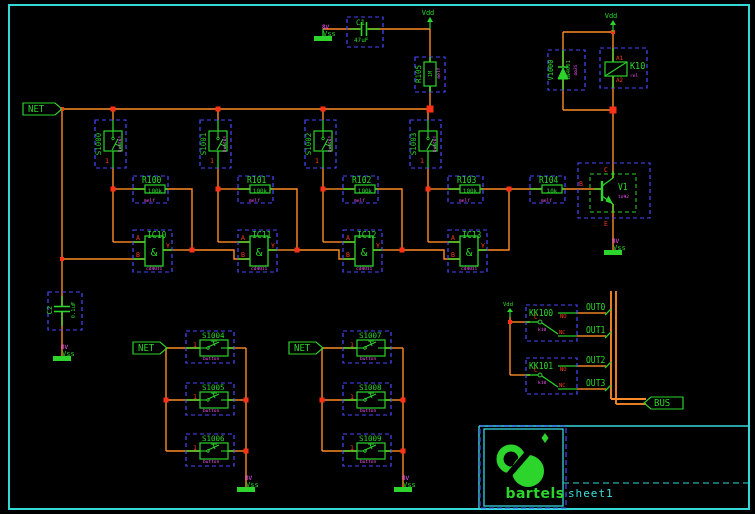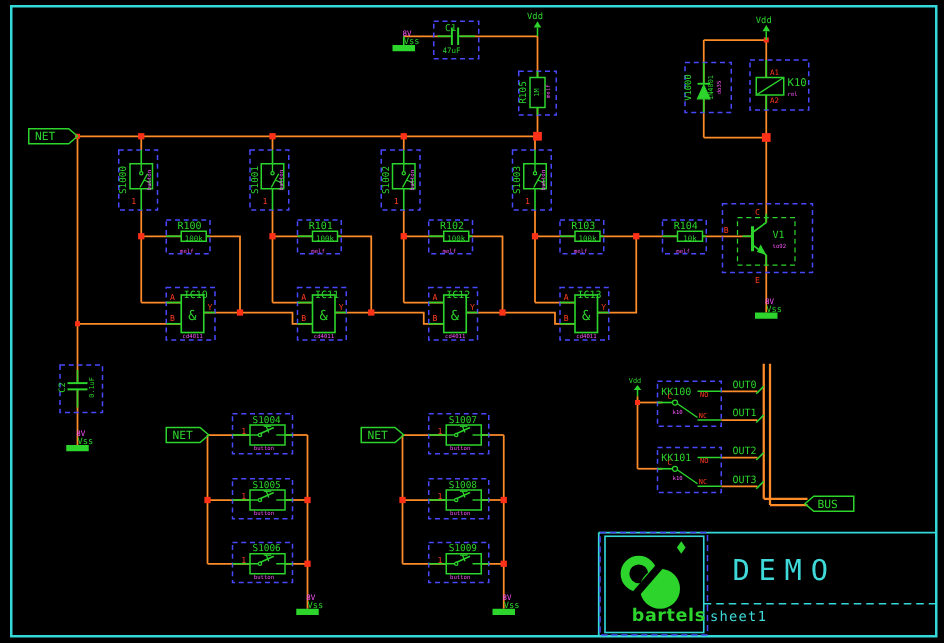--- a/index.html
+++ b/index.html
@@ -531,16 +531,15 @@
         <rect x="484" y="429" width="79" height="77" stroke="#35d8d8" fill="#000" stroke-width="1.3"></rect>
         <rect x="480" y="426" width="86" height="82" stroke="#4848ff" fill="none" stroke-width="1.2" stroke-dasharray="5 3"></rect>
       </g>
       <g>
         <circle cx="511" cy="459" r="11" stroke="#2cd42c" stroke-width="7" fill="none"></circle>
         <circle cx="528" cy="471" r="16" fill="#2cd42c"></circle>
         <line x1="494" y1="492" x2="546" y2="432" stroke="#000" stroke-width="6"></line>
         <polygon points="545,433 548.5,438 545,443 541.5,438" fill="#2cd42c" stroke="none" stroke-width="1.2"></polygon>
       </g>
     </svg>
-  <div class="tb-title">DEMO</div>
   <div class="tb-sheet">sheet1</div>
   <div class="tb-logo">bartels</div>
 </div>
 
 </body></html>

